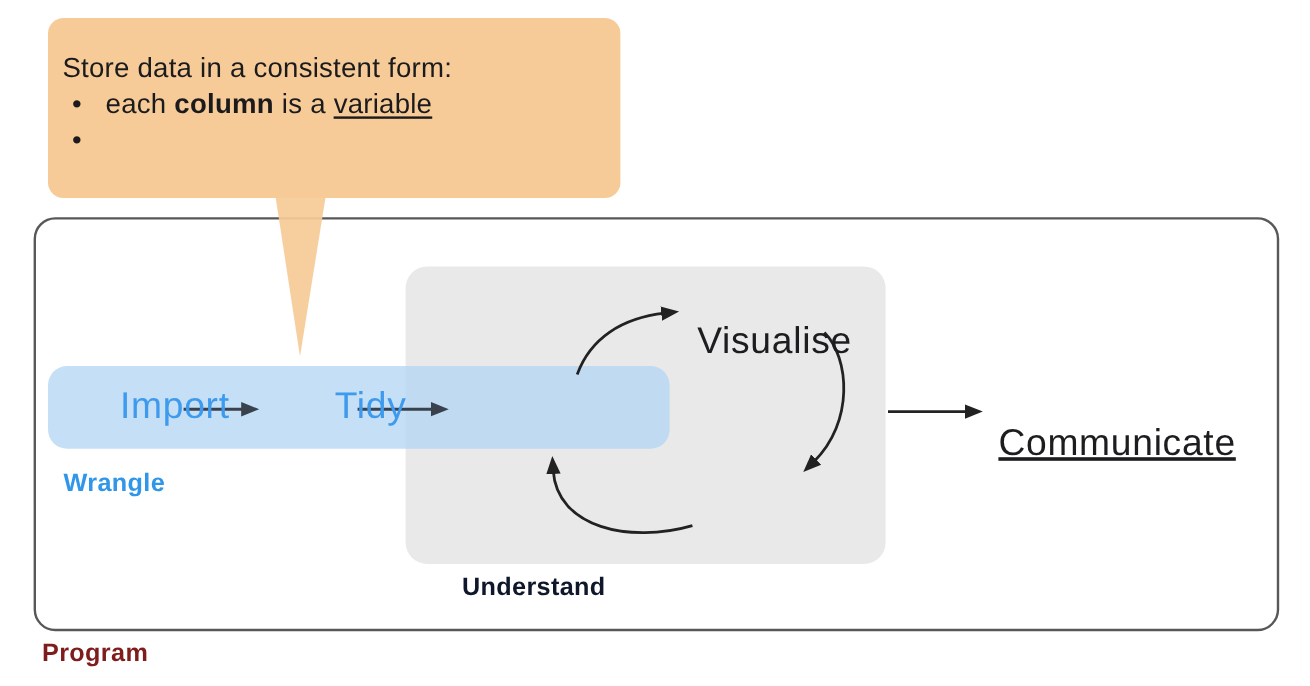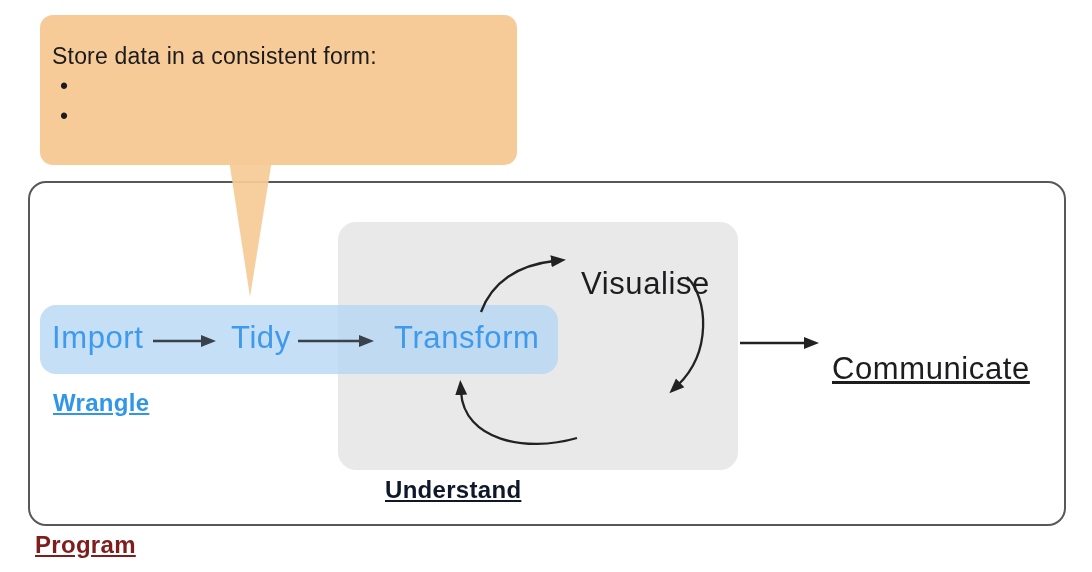--- a/index.html
+++ b/index.html
@@ -22,30 +22,30 @@
     position:absolute;left:40px;top:305px;width:518px;height:69px;
     background:rgba(178,212,243,0.75);border-radius:16px;
   }
   
   .arrows-svg,.tail-svg{position:absolute;left:0;top:0;width:1092px;height:572px;pointer-events:none;}
   .arr{fill:none;}
   .arr.slate{stroke:#39424C;stroke-width:2.6px;}
   .arr.black{stroke:#222222;stroke-width:2.3px;}
   
   .st{position:absolute;font-size:31px;line-height:31px;letter-spacing:0.6px;white-space:nowrap;}
-  .st.blue{color:#3E9AEC;}
+  .st.blue{color:#3E9AEC;margin-left:48px;}
   .st.dark{color:#1D1D1F;margin-top:32px;}
   .pos-import{left:52px;top:322px;}
   .pos-tidy{left:231px;top:322px;}
   .pos-transform{left:394px;top:322px;}
   .pos-visualise{left:581px;top:236px;}
   .pos-model{left:582px;top:407px;}
   .pos-communicate{left:832px;top:321px;text-decoration:underline;}
   
-  .grp{position:absolute;font-weight:700;font-size:24px;line-height:21px;letter-spacing:0.3px;white-space:nowrap;text-decoration:underline;}
+  .grp{position:absolute;font-weight:700;font-size:21px;line-height:21px;letter-spacing:0.3px;white-space:nowrap;}
   .pos-wrangle{left:53px;top:392px;color:#2F96EA;}
   .pos-understand{left:349px;top:479px;color:#0f172a;margin-left:36px;}
   .pos-program{left:35px;top:534px;color:#7f1d1d;}
   
   .callout{
     position:absolute;left:40px;top:15px;width:477px;height:150px;box-sizing:border-box;
     background:#F6CB98;border-radius:13px;padding:26px 0 0 12px;
     color:#1B1B1D;font-size:23px;line-height:30px;letter-spacing:0.2px;
   }
   .co-bullet{display:flex;}
@@ -76,35 +76,35 @@
     <path class="arr slate" d="M153,341 H204" marker-end="url(#ahS)"></path>
     <path class="arr slate" d="M298,341 H362" marker-end="url(#ahS)"></path>
     <path class="arr black" d="M740,343 H807" marker-end="url(#ahB)"></path>
     <path class="arr black" d="M481,312 C492,282 518,265 554,261" marker-end="url(#ahB)"></path>
     <path class="arr black" d="M687,277 C708,298 712,352 678,385" marker-end="url(#ahB)"></path>
     <path class="arr black" d="M577,438 C525,453 464,440 461,392" marker-end="url(#ahB)"></path>
   </svg>
 
   <span class="st blue pos-import">Import</span>
   <span class="st blue pos-tidy">Tidy</span>
-  <span class="st blue pos-transform">Transform</span>
   <span class="st dark pos-visualise">Visualise</span>
   <span class="st dark pos-communicate">Communicate</span>
 
   <span class="grp pos-wrangle">Wrangle</span>
   <span class="grp pos-understand">Understand</span>
   <span class="grp pos-program">Program</span>
 
   <svg class="tail-svg" viewBox="0 0 1092 572">
     <polygon points="229,160 272,160 250,297" fill="#F6CB98" fill-opacity="0.93"></polygon>
   </svg>
 
   <div class="callout">
     <div class="co-title">Store data in a consistent form:</div>
     <div class="co-bullet">
         <span class="dot">•</span>
+        <span><span>each </span><span class="b">column</span><span> is a </span><span class="u">variable</span></span>
       </div>
     <div class="co-bullet">
         <span class="dot">•</span>
       </div>
   </div>
 
 </div>
 
 </body></html>

